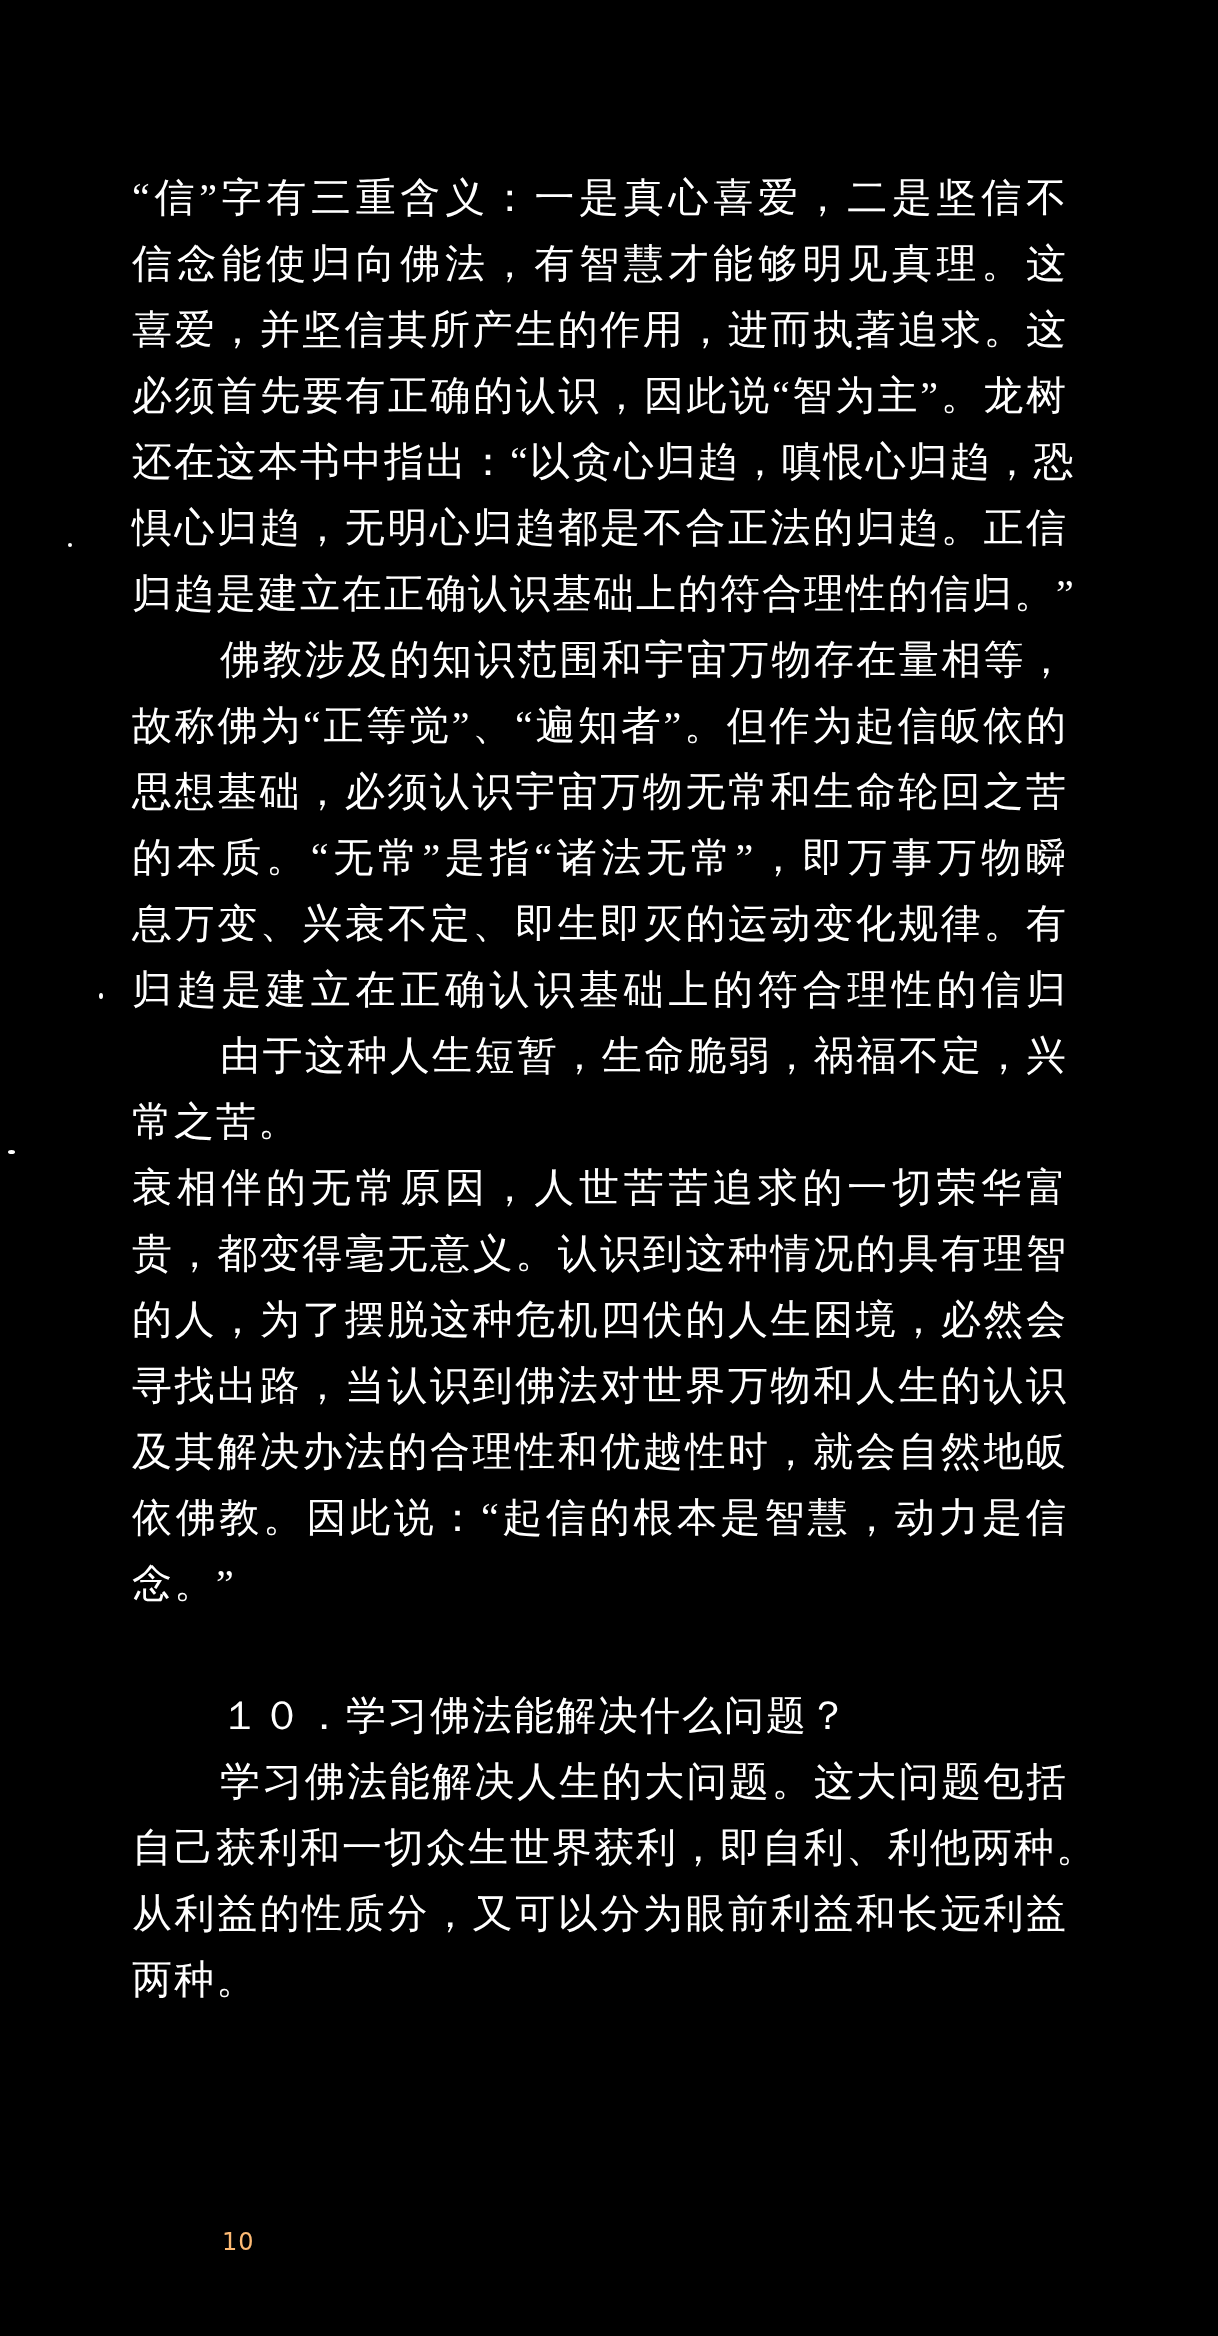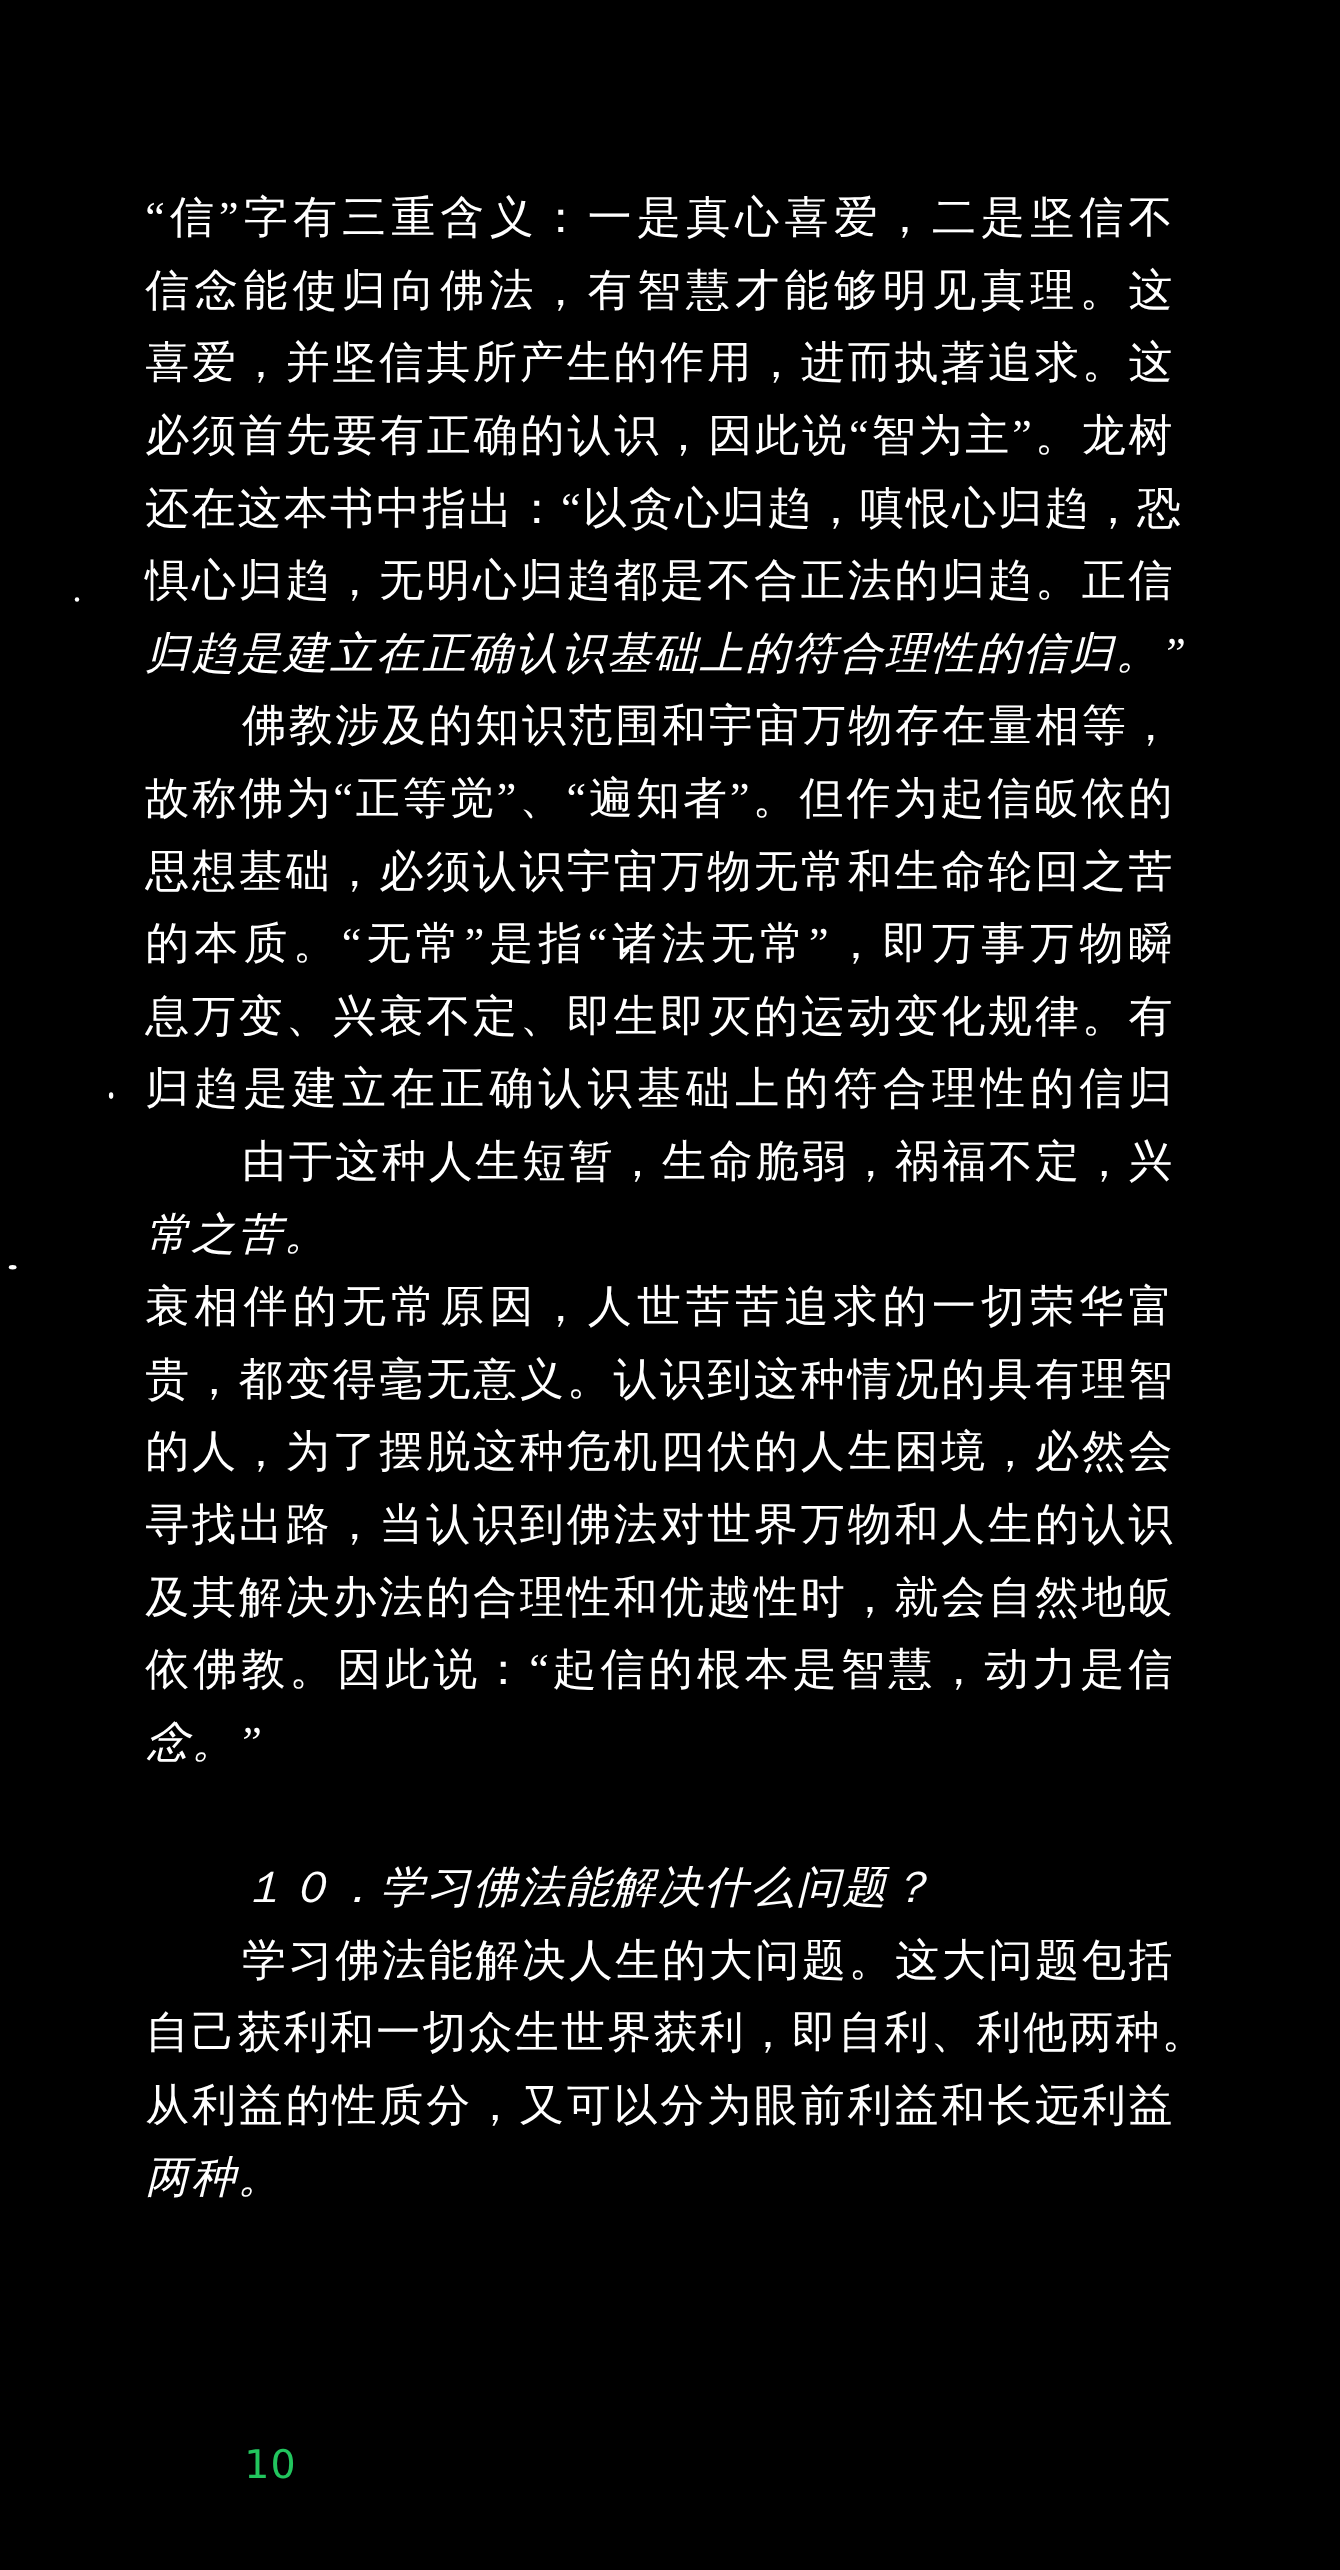--- a/index.html
+++ b/index.html
@@ -27,39 +27,38 @@
   }
   .line {
     text-align: justify;
     text-align-last: justify;
     text-justify: inter-character;
     white-space: nowrap;
   }
   .line.last {
     text-align: left;
     text-align-last: left;
-    font-style: italic;
   }
   .line.indent {
     text-indent: 88px;
   }
   .line.heading {
     text-align: right;
     text-align-last: left;
   }
   .spacer {
     height: 66px;
   }
   #page-number {
     position: absolute;
     left: 222px;
     top: 2224px;
-    color: #22c55e;
+    color: #fdba74;
     font-family: "DejaVu Sans", sans-serif;
-    font-size: 36px;
+    font-size: 24px;
     line-height: 36px;
     letter-spacing: 1px;
   }
   .speck {
     position: absolute;
     background: #ffffff;
     border-radius: 50%;
   }
 </style>
 </head>

